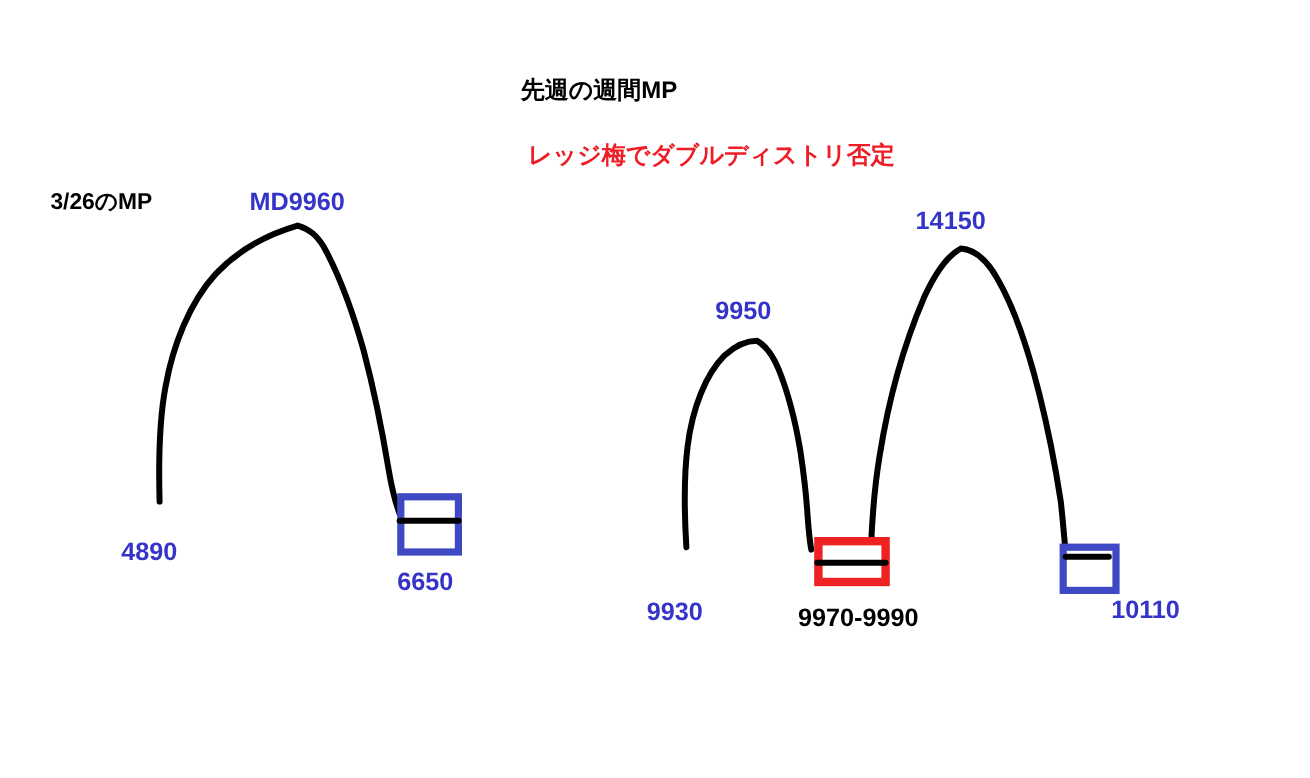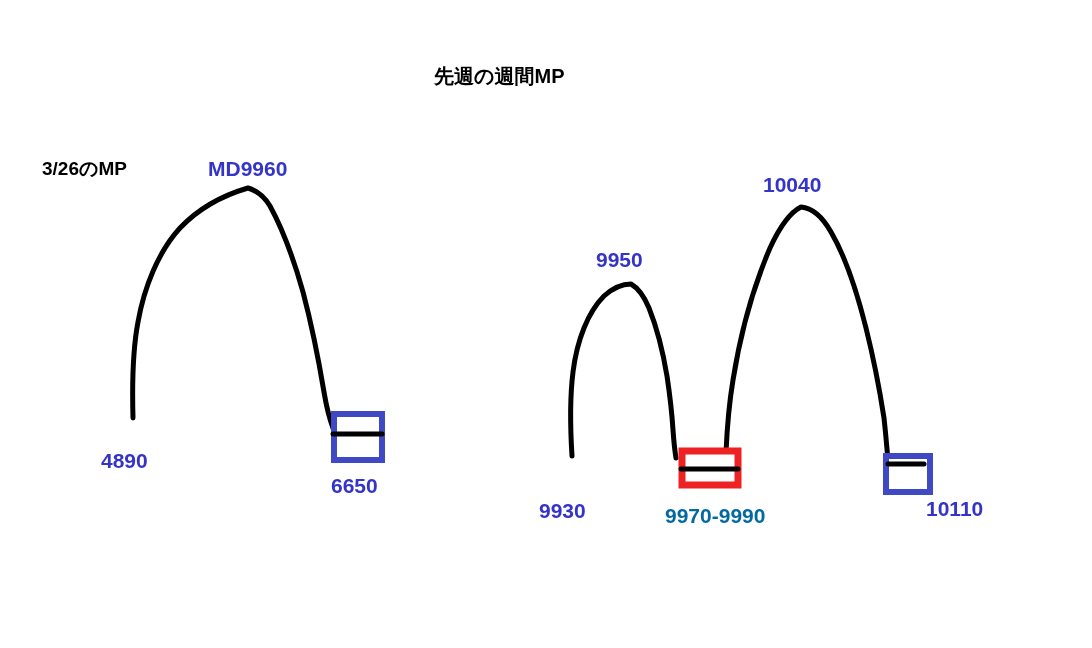--- a/index.html
+++ b/index.html
@@ -45,21 +45,21 @@
     font-weight: bold;
     margin-left: 17px;
   }
   .t-blue {
     font-size: 21px;
     color: #3434c8;
     font-weight: bold;
   }
   .t-red {
     font-size: 21px;
-    color: #0369a1;
+    color: #000000;
     font-weight: bold;
   }
   .svg-layer {
     position: absolute;
     left: 0; top: 0;
   }
 </style>
 </head>
 <body>
 
@@ -100,32 +100,33 @@
 
     <rect x="682" y="451" width="56" height="34" fill="#ffffff" stroke="#ee2222" stroke-width="7"></rect>
     <line x1="681" y1="469" x2="738" y2="469" stroke="#000000" stroke-width="5" stroke-linecap="round"></line>
 
     <rect x="886" y="456" width="44" height="36" fill="#ffffff" stroke="#4049c4" stroke-width="6"></rect>
     <line x1="888" y1="464" x2="924" y2="464" stroke="#000000" stroke-width="5" stroke-linecap="round"></line>
   </svg>
 
   <div class="txt t-title" style="left:434px; top:66px;">先週の週間MP</div>
 
+  <div class="txt t-red-head" style="left:440px; top:120px;">レッジ梅でダブルディストリ否定</div>
 
   <div class="txt t-black-label" style="left:25px; top:159px;">3/26のMP</div>
 
   <div class="txt t-blue" style="left:192px; top:158px;margin-left:16px;">MD9960</div>
 
   <div class="txt t-blue" style="left:101px; top:450px;">4890</div>
 
   <div class="txt t-blue" style="left:331px; top:475px;">6650</div>
 
   <div class="txt t-blue" style="left:596px; top:249px;">9950</div>
 
-  <div class="txt t-blue" style="left:763px; top:174px;">10040</div>
+  <div class="txt t-blue" style="left:763px; top:174px;">14150</div>
 
   <div class="txt t-blue" style="left:539px; top:500px;">9930</div>
 
   <div class="txt t-red" style="left:665px; top:505px;">9970-9990</div>
 
   <div class="txt t-blue" style="left:926px; top:498px;">10110</div>
 
 </div>
 
 </body></html>

